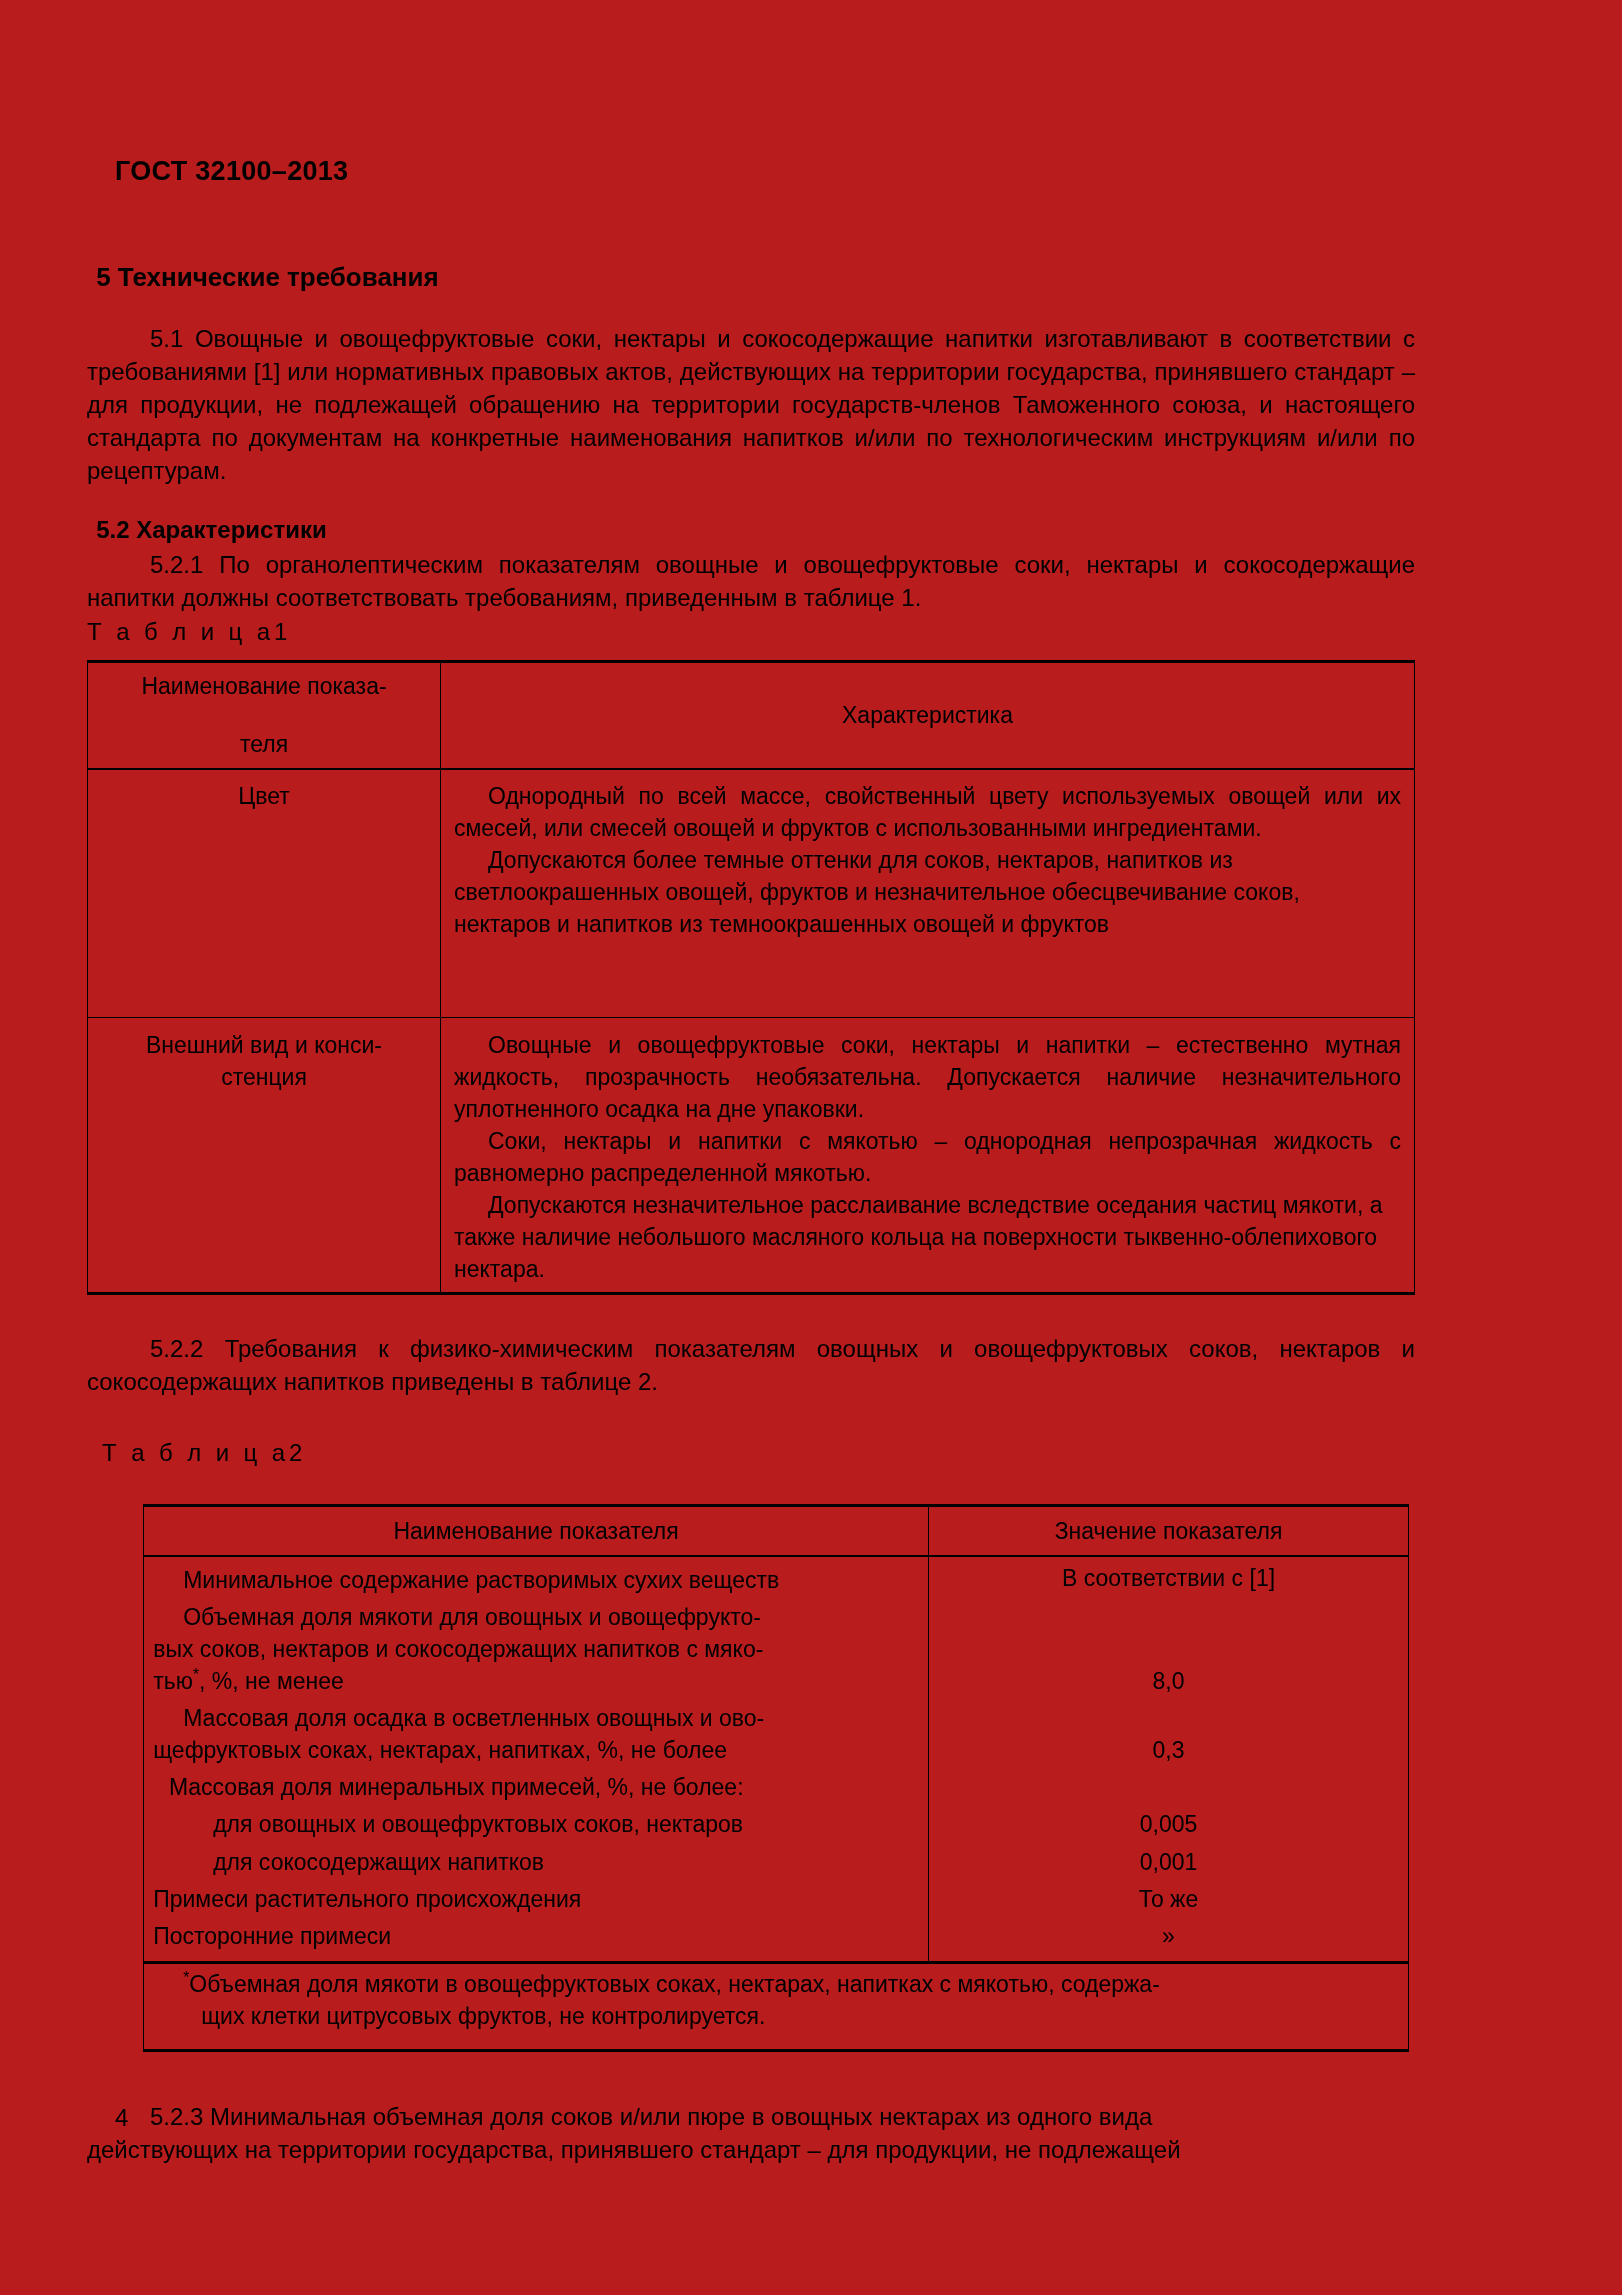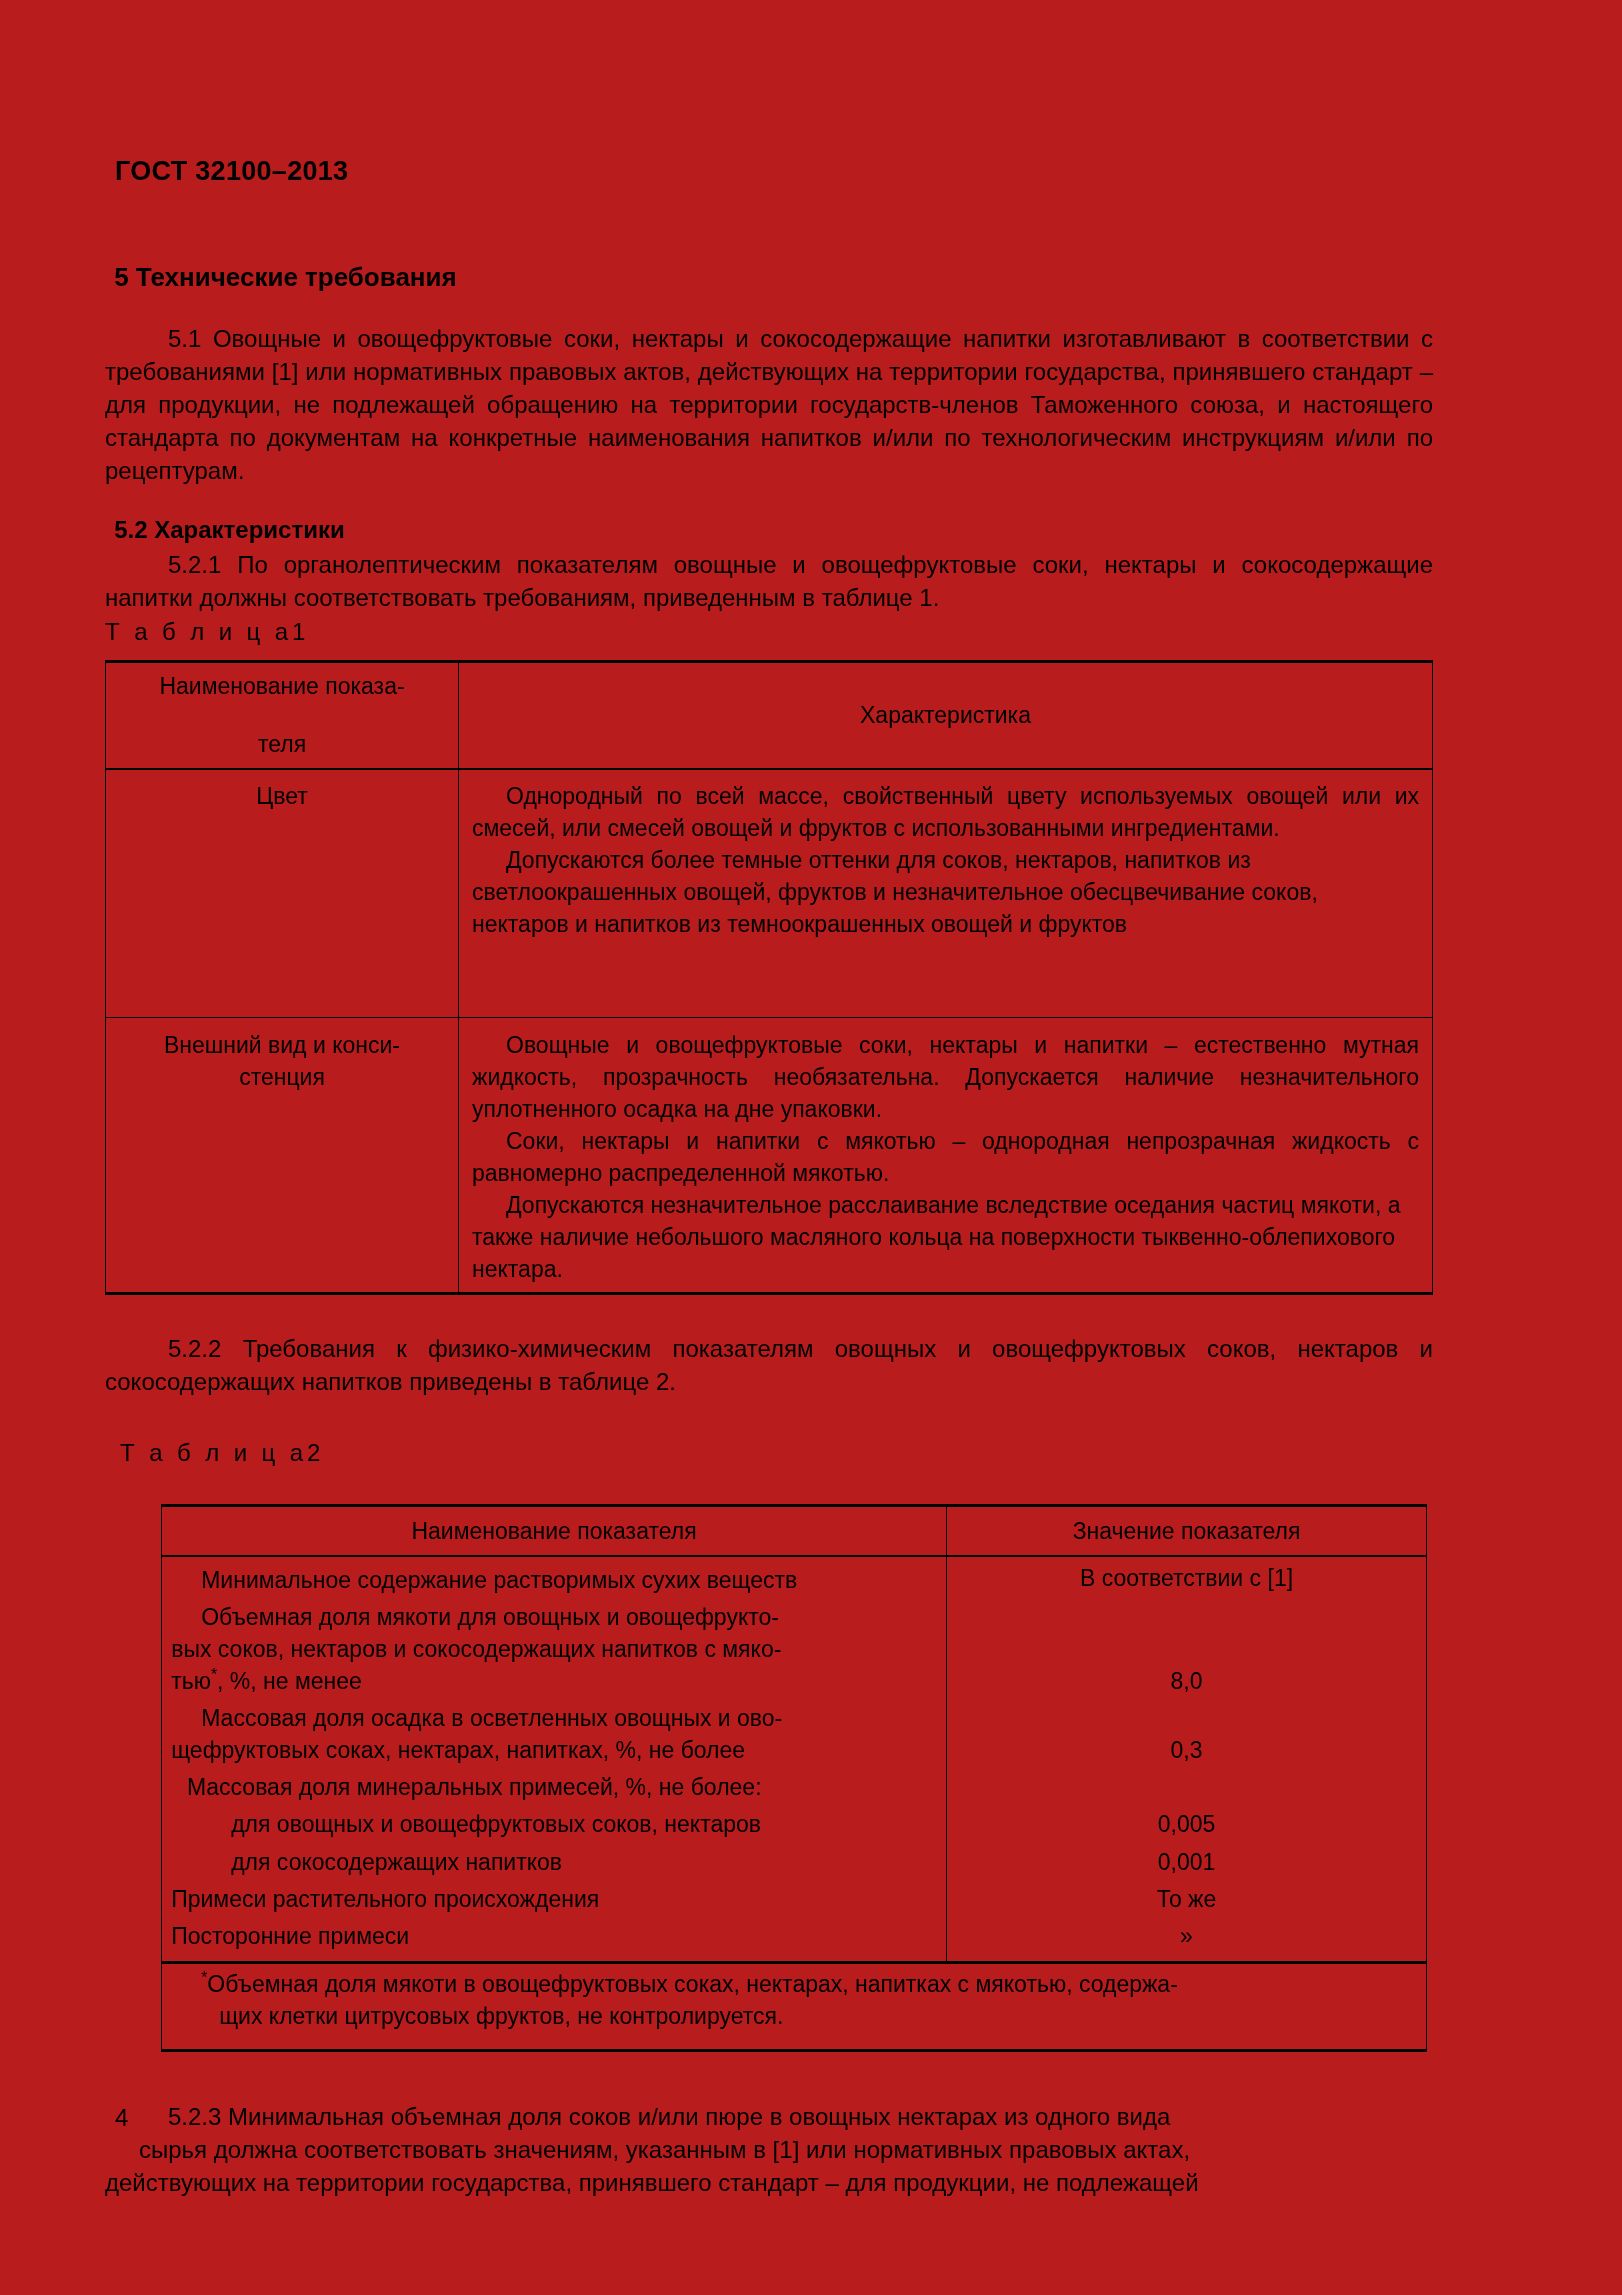--- a/index.html
+++ b/index.html
@@ -15,21 +15,21 @@
     position: relative;
     width: 1623px;
     height: 2295px;
     background: #b91c1c;
     box-sizing: border-box;
     padding: 0;
     overflow: hidden;
   }
   .content {
     position: absolute;
-    left: 105px;
+    left: 87px;
     top: 0;
     width: 1328px;
   }
 
   
   .doc-header {
     position: absolute;
     left: 115px;
     top: 156px;
     font-size: 27px;
@@ -302,21 +302,20 @@
             <td colspan="2">
               <span class="fn"><sup>*</sup><span>Объемная доля мякоти в овощефруктовых соках, нектарах, напитках с мякотью, содержа-</span></span>
               <span class="fn2">щих клетки цитрусовых фруктов, не контролируется.</span>
             </td>
           </tr>
         </tbody>
       </table>
     </div>
 
     <p class="body nojust" style="margin-top:48px; text-indent:63px;">5.2.3 Минимальная объемная доля соков и/или пюре в овощных нектарах из одного вида</p>
-    <p class="body nojust" style="text-indent:34px;">сырья должна соответствовать значениям, указанным в [1] или нормативных правовых актах,</p>
     <p class="body nojust" style="text-indent:0;">действующих на территории государства, принявшего стандарт – для продукции, не подлежащей</p>
 
   </div>
 
   <div class="page-number">4</div>
 
 </div>
 
 
 </body></html>

